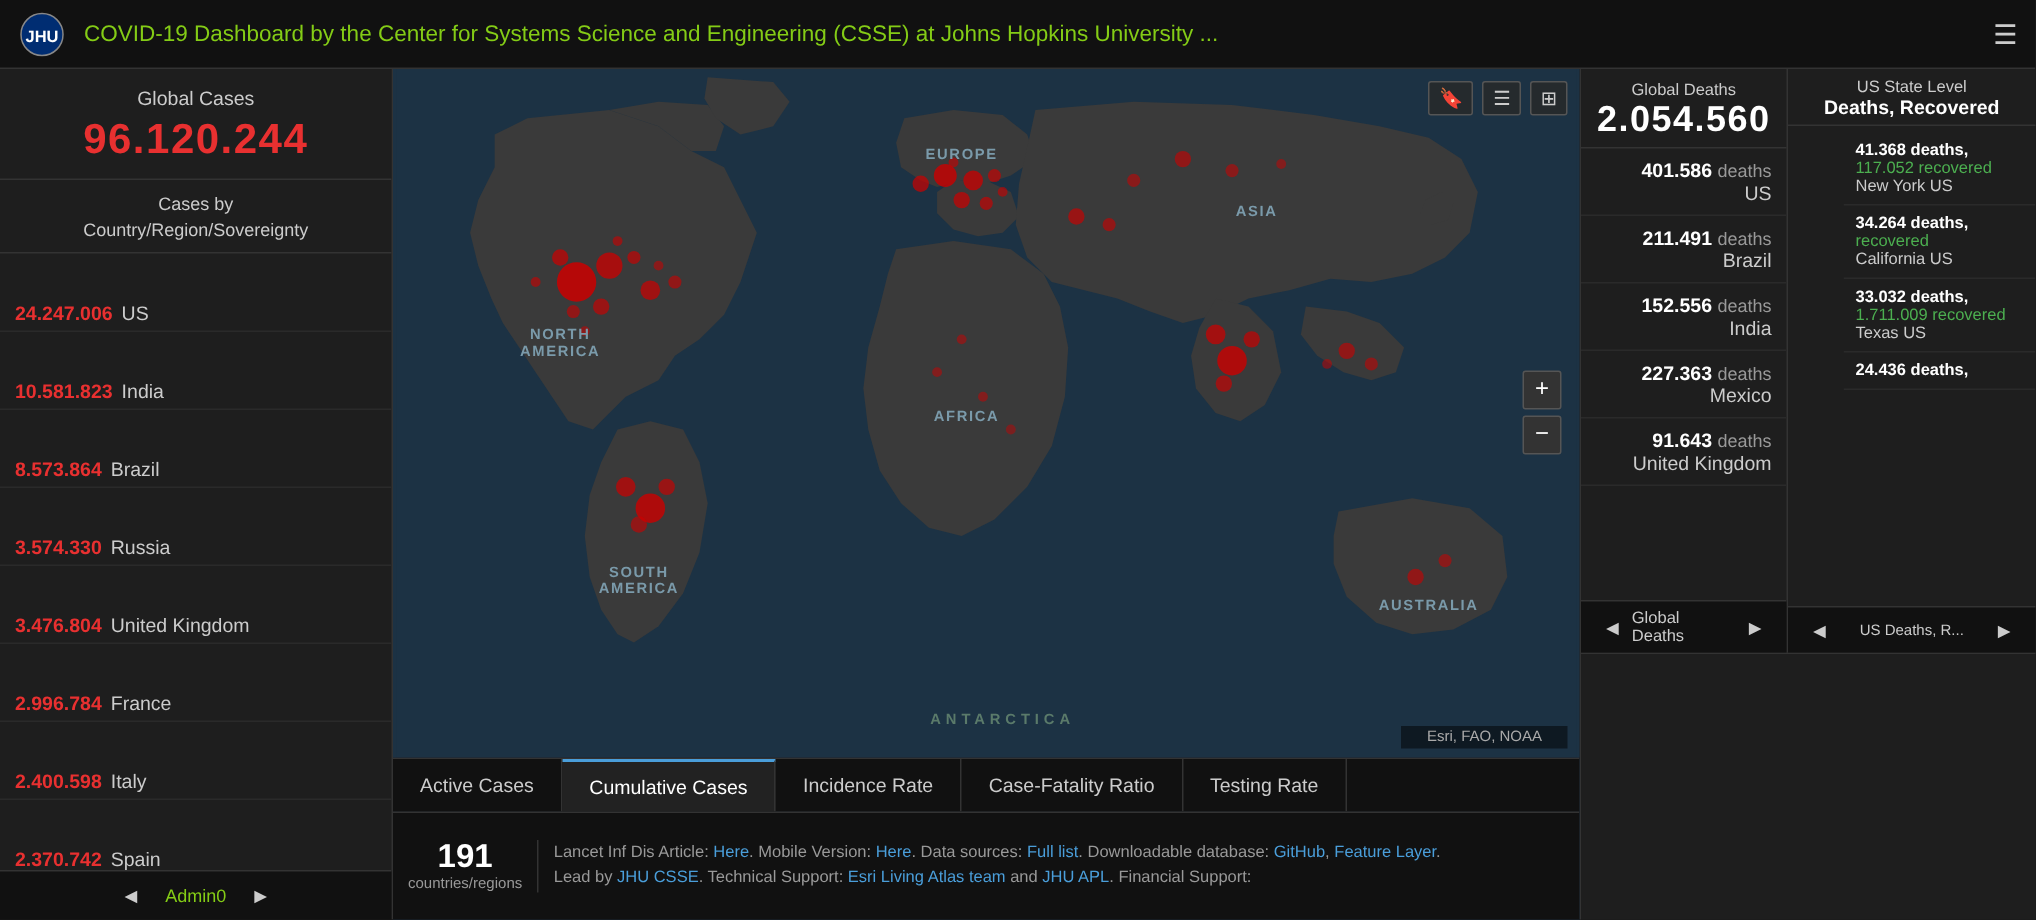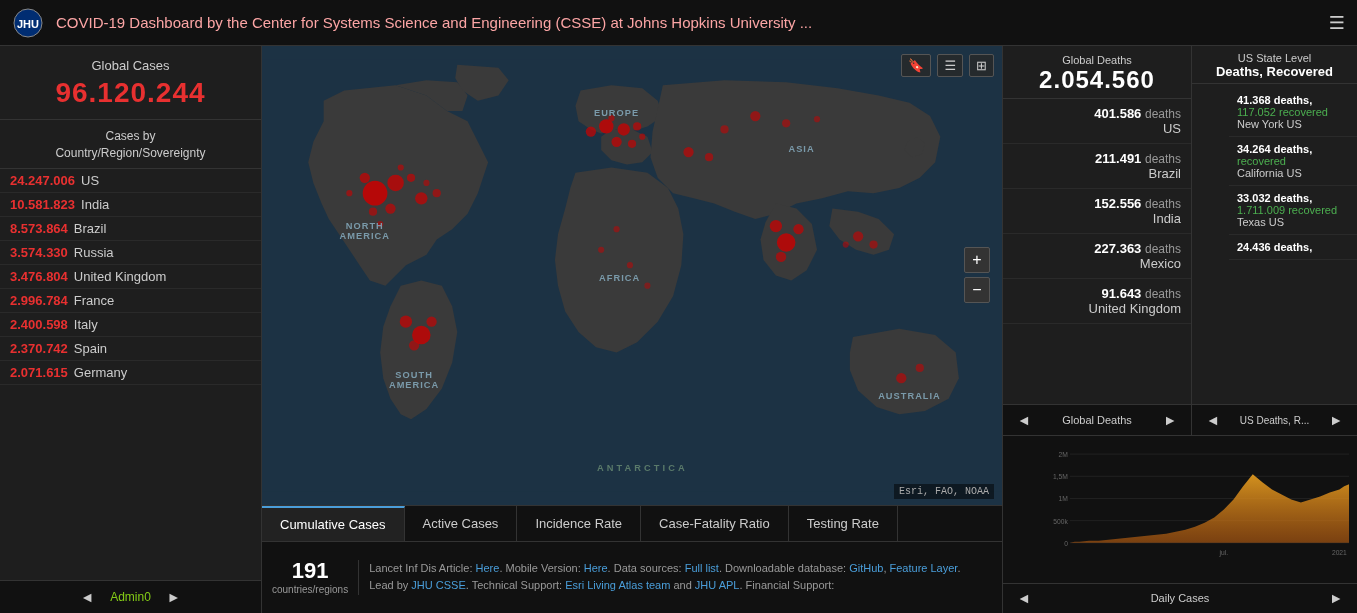--- a/index.html
+++ b/index.html
@@ -22,21 +22,21 @@
       padding: 0 12px;
       border-bottom: 1px solid #333;
     }
     #header-logo {
       width: 32px;
       height: 32px;
       margin-right: 12px;
       flex-shrink: 0;
     }
     #header-title {
-      color: #fca5a5;
+      color: #84cc16;
       font-size: 15px;
       font-weight: normal;
       flex: 1;
     }
     #header-menu-icon {
       color: #ccc;
       font-size: 18px;
       cursor: pointer;
     }
 
@@ -89,20 +89,21 @@
       overflow-x: hidden;
     }
     #country-list::-webkit-scrollbar { width: 4px; }
     #country-list::-webkit-scrollbar-thumb { background: #444; }
     .country-item {
       display: flex;
       align-items: flex-start;
       padding: 4px 10px;
       border-bottom: 1px solid #2a2a2a;
       cursor: pointer;
+      margin-top: 28px;
     }
     .country-item .country-val {
       color: #e83030;
       font-size: 13px;
       font-weight: bold;
       margin-right: 6px;
       white-space: nowrap;
     }
     .country-item .country-name {
       color: #ccc;
@@ -203,22 +204,21 @@
       border-radius: 2px;
     }
 
     #esri-credit {
       position: absolute;
       bottom: 6px;
       right: 8px;
       font-size: 10px;
       color: #aaa;
       background: rgba(0,0,0,0.5);
-      padding: 2px 5px;
-      font-family: Liberation Mono, monospace;
+      padding: 2px 17px;
     }
 
     
     #tab-bar {
       display: flex;
       background: #111;
       border-top: 1px solid #333;
       height: 36px;
       align-items: stretch;
     }
@@ -273,25 +273,24 @@
     #bottom-links {
       flex: 1;
       font-size: 11px;
       color: #999;
       line-height: 1.6;
     }
     .link-blue { color: #4a9eda; cursor: pointer; }
 
     
     #right-panel {
-      width: 355px;
+      width: 304px;
       background: #1e1e1e;
       border-left: 1px solid #333;
       display: flex;
-      flex-direction: column;
       flex-shrink: 0;
     }
 
     #right-top {
       display: flex;
       height: 390px;
       border-bottom: 1px solid #333;
     }
 
     
@@ -652,22 +651,22 @@
       
       <div id="map-controls">
         <button class="map-btn">+</button>
         <button class="map-btn">−</button>
       </div>
 
       <div id="esri-credit">Esri, FAO, NOAA</div>
     </div>
 
     <div id="tab-bar">
-    <div class="tab active">Cumulative Cases</div>
-        <div class="tab">Active Cases</div>
+    <div class="tab">Active Cases</div>
+        <div class="tab active">Cumulative Cases</div>
         <div class="tab">Incidence Rate</div>
         <div class="tab">Case-Fatality Ratio</div>
         <div class="tab">Testing Rate</div>
       </div>
 
     <div id="bottom-bar">
       <div id="countries-count-box">
         <div id="countries-count-val">191</div>
         <div id="countries-count-label">countries/regions</div>
       </div>

